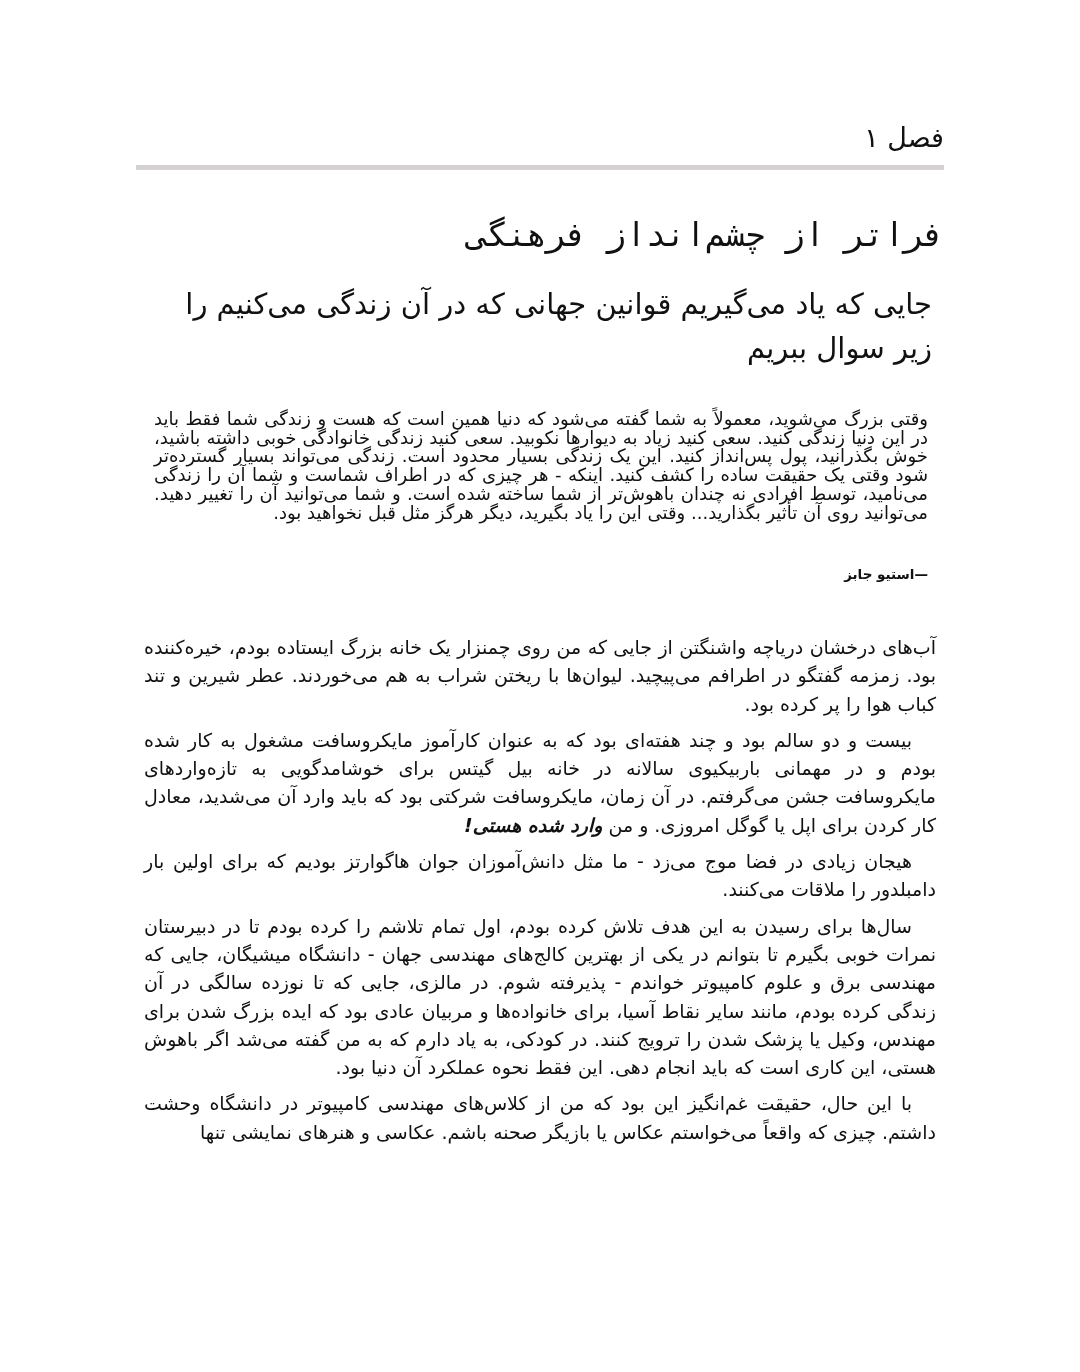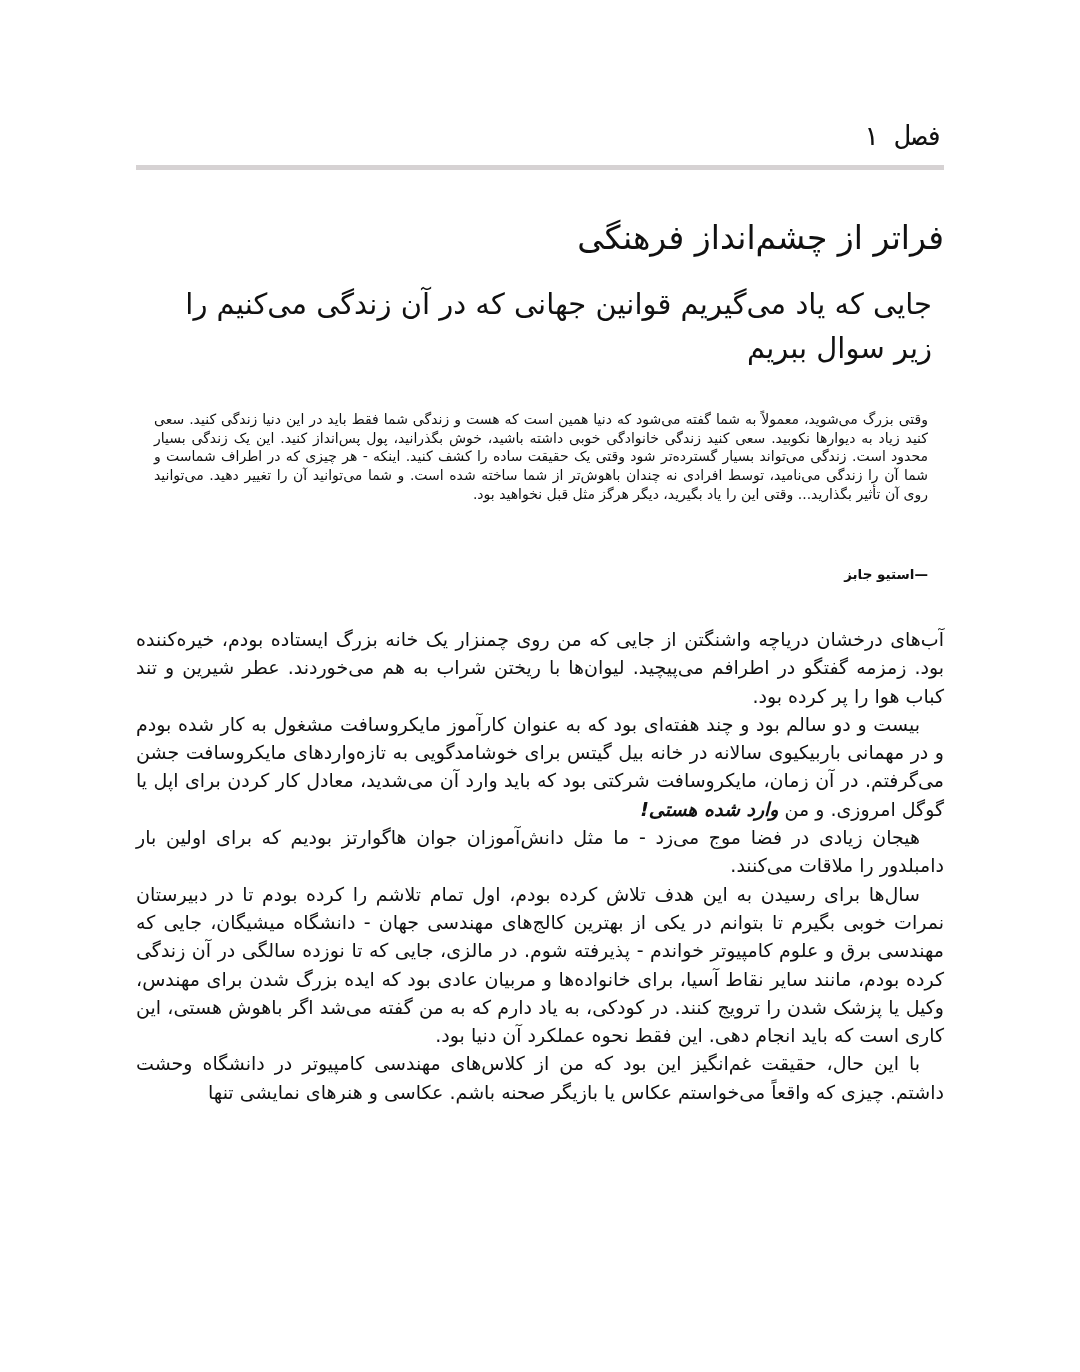--- a/index.html
+++ b/index.html
@@ -1,36 +1,36 @@
 <!DOCTYPE html>
 <html><head>
 <meta charset="utf-8">
 <style>
   html, body { margin: 0; padding: 0; background: #ffffff; }
   body { width: 1080px; height: 1372px; position: relative; overflow: hidden;
          font-family: "DejaVu Sans", "Liberation Sans", sans-serif; color: #111; }
   .page { position: absolute; left: 136px; top: 0; width: 808px; direction: rtl; }
-  .chapter { position: absolute; top: 118px; right: 0; font-size: 27px; line-height: 40px; font-family: Liberation Mono, monospace; }
+  .chapter { position: absolute; top: 118px; right: 0; font-size: 27px; line-height: 40px; }
   .rule { position: absolute; top: 165px; left: 0; width: 808px; height: 5px; background: #d6d2d3; }
   .title { position: absolute; top: 214px; right: 0; width: 808px; font-size: 33px; line-height: 48px; text-align: right; }
   .subtitle { position: absolute; top: 270px; right: 0; width: 770px; font-size: 29px; line-height: 44px; text-align: right; }
-  .epigraph { position: absolute; top: 410px; right: 16px; width: 774px; font-size: 14px; line-height: 18.7px; text-align: justify; }
+  .epigraph { position: absolute; top: 410px; right: 16px; width: 774px; font-size: 18px; line-height: 18.7px; text-align: justify; }
   .attribution { position: absolute; top: 566px; right: 16px; font-size: 13.5px; font-weight: bold; margin-left: 20px; }
   .body { position: absolute; top: 625px; right: 0; width: 808px; font-size: 19px; line-height: 28.3px; text-align: justify; }
-  .body p { margin: 0; text-indent: 24px; }
+  .body p { margin: 8px; text-indent: 24px; }
   .body p.first { text-indent: 0; }
   .italic { font-style: italic; font-weight: bold; }
 </style>
 </head>
 <body>
 
 <div class="page">
   <div class="chapter">فصل ۱</div>
   <div class="rule"></div>
-  <h1 class="title" style="margin:0;font-weight:normal;">فراتر از چشم‌انداز فرهنگی</h1>
+  <h1 class="title" style="margin:0;font-weight:normal;font-family:Liberation Mono, monospace;">فراتر از چشم‌انداز فرهنگی</h1>
   <h2 class="subtitle" style="margin:12px;font-weight:normal;">جایی که یاد می‌گیریم قوانین جهانی که در آن زندگی می‌کنیم را زیر سوال ببریم</h2>
 
   <div class="epigraph">وقتی بزرگ می‌شوید، معمولاً به شما گفته می‌شود که دنیا همین است که هست و زندگی شما فقط باید در این دنیا زندگی کنید. سعی کنید زیاد به دیوارها نکوبید. سعی کنید زندگی خانوادگی خوبی داشته باشید، خوش بگذرانید، پول پس‌انداز کنید. این یک زندگی بسیار محدود است. زندگی می‌تواند بسیار گسترده‌تر شود وقتی یک حقیقت ساده را کشف کنید. اینکه - هر چیزی که در اطراف شماست و شما آن را زندگی می‌نامید، توسط افرادی نه چندان باهوش‌تر از شما ساخته شده است. و شما می‌توانید آن را تغییر دهید. می‌توانید روی آن تأثیر بگذارید... وقتی این را یاد بگیرید، دیگر هرگز مثل قبل نخواهید بود.</div>
   <div class="attribution">—استیو جابز</div>
 
   <div class="body">
     <p class="first">آب‌های درخشان دریاچه واشنگتن از جایی که من روی چمنزار یک خانه بزرگ ایستاده بودم، خیره‌کننده بود. زمزمه گفتگو در اطرافم می‌پیچید. لیوان‌ها با ریختن شراب به هم می‌خوردند. عطر شیرین و تند کباب هوا را پر کرده بود.</p>
     <p><span>بیست و دو سالم بود و چند هفته‌ای بود که به عنوان کارآموز مایکروسافت مشغول به کار شده بودم و در مهمانی باربیکیوی سالانه در خانه بیل گیتس برای خوشامدگویی به تازه‌واردهای مایکروسافت جشن می‌گرفتم. در آن زمان، مایکروسافت شرکتی بود که باید وارد آن می‌شدید، معادل کار کردن برای اپل یا گوگل امروزی. و من</span> <span class="italic">وارد شده هستی!</span></p>
     <p>هیجان زیادی در فضا موج می‌زد - ما مثل دانش‌آموزان جوان هاگوارتز بودیم که برای اولین بار دامبلدور را ملاقات می‌کنند.</p>
     <p>سال‌ها برای رسیدن به این هدف تلاش کرده بودم، اول تمام تلاشم را کرده بودم تا در دبیرستان نمرات خوبی بگیرم تا بتوانم در یکی از بهترین کالج‌های مهندسی جهان - دانشگاه میشیگان، جایی که مهندسی برق و علوم کامپیوتر خواندم - پذیرفته شوم. در مالزی، جایی که تا نوزده سالگی در آن زندگی کرده بودم، مانند سایر نقاط آسیا، برای خانواده‌ها و مربیان عادی بود که ایده بزرگ شدن برای مهندس، وکیل یا پزشک شدن را ترویج کنند. در کودکی، به یاد دارم که به من گفته می‌شد اگر باهوش هستی، این کاری است که باید انجام دهی. این فقط نحوه عملکرد آن دنیا بود.</p>

